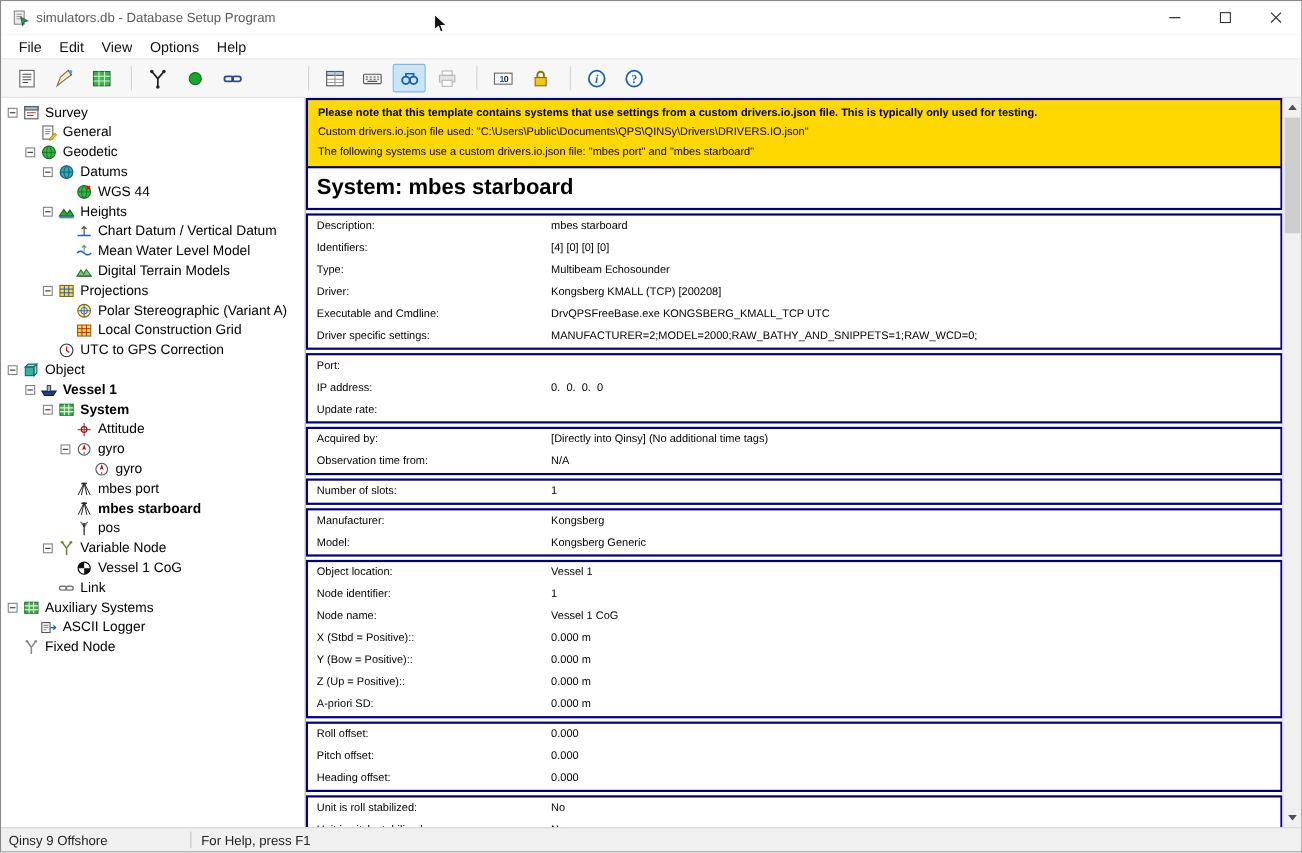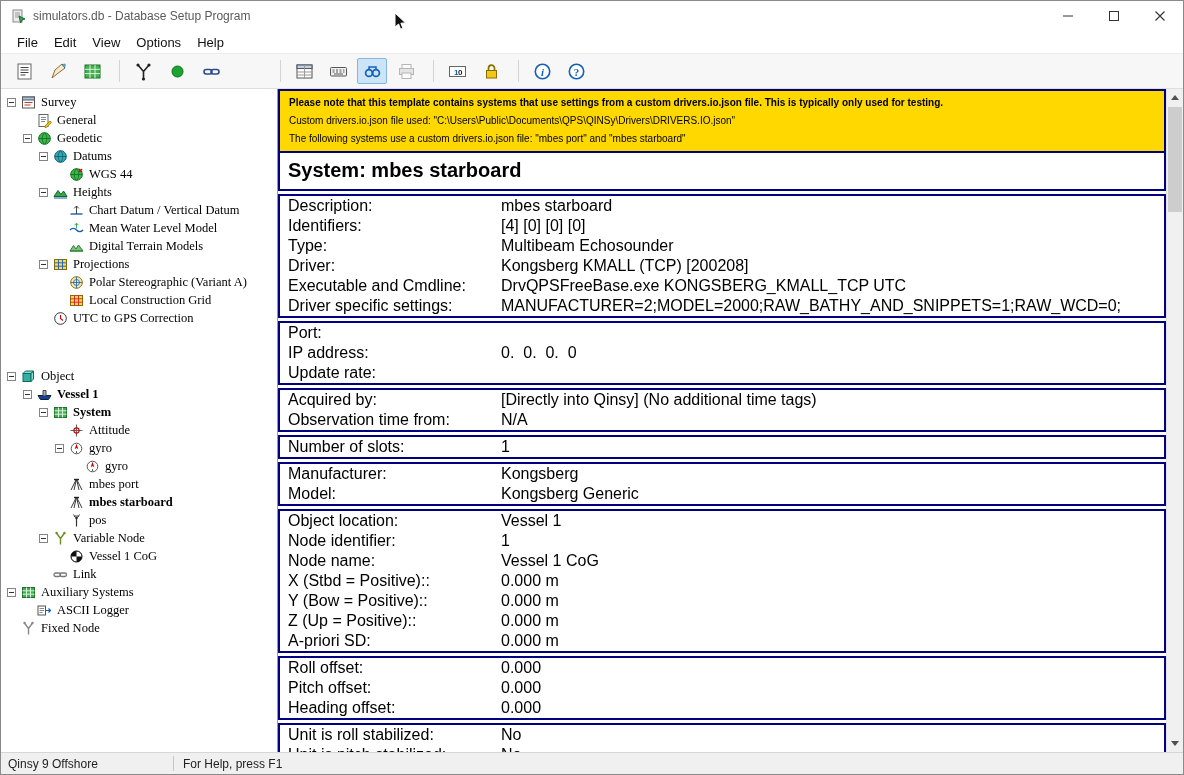--- a/index.html
+++ b/index.html
@@ -27,37 +27,37 @@
   .tb-btn svg { width: 19px; height: 19px; display: block; }
   .tb-btn.pressed { background: #cce4f7; border-color: #84b6e0; }
   .tb-sep { width: 1px; height: 22px; background: #d4d4d4; margin: 0 8px; }
   .tb-gap { width: 42px; }
 
   
   .content { flex: 1; display: flex; min-height: 0; }
 
   
   .tree-panel { width: 277px; flex: 0 0 277px; border-right: 1px solid #9a9a9a; padding-top: 4px; overflow: hidden; font-size: 12.5px; background: #fff; }
-  .tree-row { height: 18px; display: flex; align-items: center; white-space: nowrap; font-family: Liberation Serif, serif; }
+  .tree-row { height: 18px; display: flex; align-items: center; white-space: nowrap; }
   .expander { width: 9px; height: 9px; border: 1px solid #848484; background: #fff; position: relative; flex: 0 0 9px; margin-right: 5px; }
   .expander::after { content: ""; position: absolute; left: 1px; right: 1px; top: 3px; height: 1px; background: #333; }
   .expander.spacer { border-color: transparent; background: transparent; }
   .expander.spacer::after { display: none; }
   .tree-icon { width: 15px; height: 15px; margin-right: 5px; flex: 0 0 15px; }
   .tree-icon svg { width: 15px; height: 15px; display: block; }
   .tree-label { color: #000; }
   .tree-label.bold { font-weight: bold; }
 
   
   .main-panel { flex: 1; display: flex; flex-direction: column; min-width: 0; overflow: hidden; background: #fff; }
   .banner { background: #ffd800; border: 2px solid #000080; border-bottom: none; padding: 3px 9px 3px; font-size: 10px; line-height: 18px; color: #000; }
   .banner .b1 { font-weight: bold; }
   .sys-header { border: 2px solid #000080; padding: 6px 8px 7px; font-size: 20px; font-weight: bold; color: #000; margin-bottom: 3px; background: #fff; }
   .section { border: 2px solid #000080; margin-bottom: 3px; background: #fff; }
-  .sec-row { display: flex; padding: 2px 8px; font-size: 16px; line-height: 16px; min-height: 20px; align-items: center; }
+  .sec-row { display: flex; padding: 2px 8px; font-size: 10px; line-height: 16px; min-height: 20px; align-items: center; }
   .sec-label { width: 213px; flex: 0 0 213px; color: #000; }
   .sec-value { flex: 1; color: #000; white-space: pre-wrap; }
 
   
   .scrollbar { width: 17px; flex: 0 0 17px; background: #f0f0f0; display: flex; flex-direction: column; border-left: 1px solid #e2e2e2; }
   .sb-arrow { width: 16px; height: 17px; flex: 0 0 17px; display: flex; align-items: center; justify-content: center; }
   .sb-arrow svg { width: 8px; height: 5px; display: block; }
   .sb-track { flex: 1; position: relative; }
   .sb-thumb { position: absolute; top: 1px; left: 1px; width: 14px; height: 105px; background: #cdcdcd; }
 
@@ -365,21 +365,21 @@
         <div class="tree-row" style="padding-left: 38px;">
           <span class="expander spacer"></span>
           <span class="tree-icon">
             <svg viewBox="0 0 15 15">
               <circle cx="7.5" cy="7.5" r="5.8" fill="#fff" stroke="#333"></circle>
               <path d="M7.5 4v3.5L10 9.5" stroke="#c00" fill="none" stroke-width="1.1"></path>
             </svg>
           </span>
           <span class="tree-label">UTC to GPS Correction</span>
         </div>
-        <div class="tree-row" style="padding-left: 6px; margin-top: 40px;">
+        <div class="tree-row" style="padding-left: 6px;">
           <span class="expander"></span>
           <span class="tree-icon">
             <svg viewBox="0 0 15 15">
               <rect x="2" y="4.5" width="8" height="8" fill="#35b0a0" stroke="#0d6b61"></rect>
               <path d="M2 4.5l2.5-2.5h8L10 4.5zM10 12.5l2.5-2.5v-8L10 4.5z" fill="#8fdcd2" stroke="#0d6b61"></path>
             </svg>
           </span>
           <span class="tree-label">Object</span>
         </div>
         <div class="tree-row" style="padding-left: 22px;">

